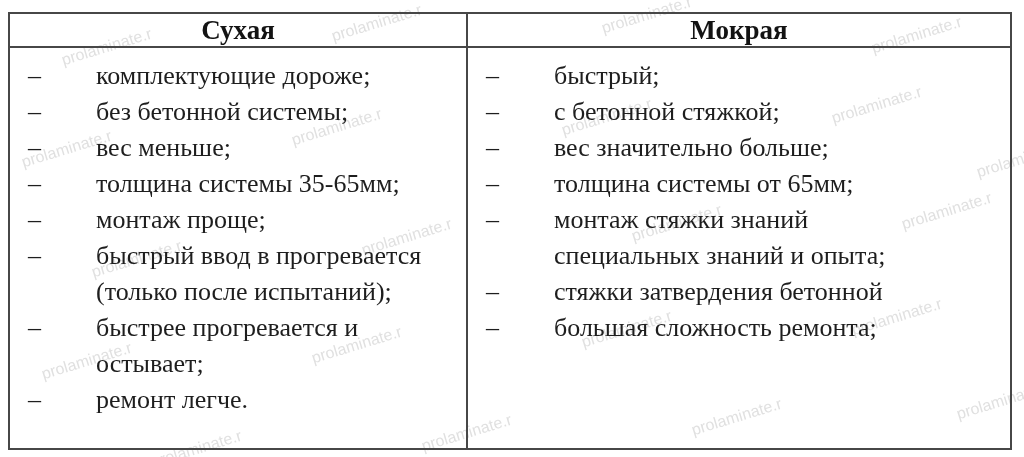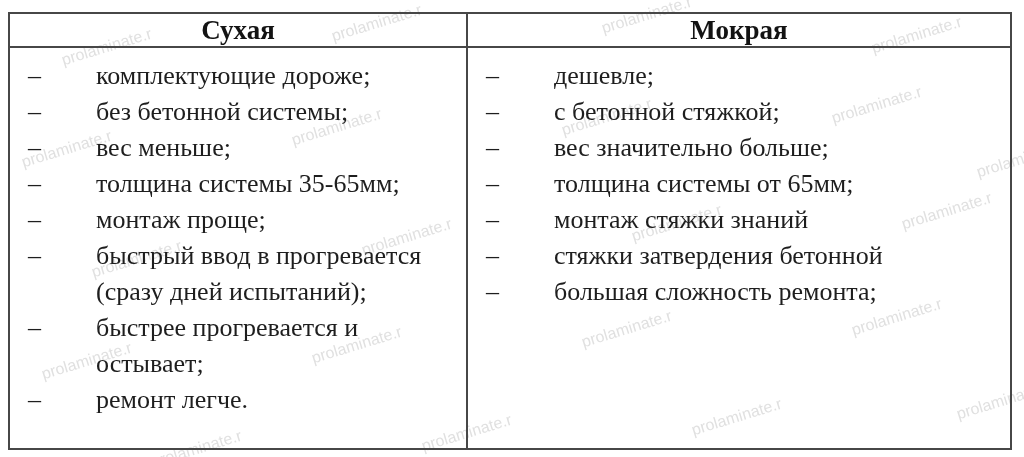--- a/index.html
+++ b/index.html
@@ -149,42 +149,42 @@
         <div class="item">
           <span class="marker">–</span>
           <div class="lines">
             <div>монтаж проще;</div>
           </div>
         </div>
         <div class="item">
           <span class="marker">–</span>
           <div class="lines">
             <div>быстрый ввод в прогревается</div>
-            <div>(сразу дней испытаний);</div>
+            <div>(только после испытаний);</div>
           </div>
         </div>
         <div class="item">
           <span class="marker">–</span>
           <div class="lines">
             <div>быстрее прогревается и</div>
             <div>остывает;</div>
           </div>
         </div>
         <div class="item">
           <span class="marker">–</span>
           <div class="lines">
             <div>ремонт легче.</div>
           </div>
         </div>
       </div>
     <div class="body-cell wet">
         <div class="item">
           <span class="marker">–</span>
           <div class="lines">
-            <div>дешевле;</div>
+            <div>быстрый;</div>
           </div>
         </div>
         <div class="item">
           <span class="marker">–</span>
           <div class="lines">
             <div>с бетонной стяжкой;</div>
           </div>
         </div>
         <div class="item">
           <span class="marker">–</span>
@@ -195,20 +195,21 @@
         <div class="item">
           <span class="marker">–</span>
           <div class="lines">
             <div>толщина системы от 65мм;</div>
           </div>
         </div>
         <div class="item">
           <span class="marker">–</span>
           <div class="lines">
             <div>монтаж стяжки знаний</div>
+            <div>специальных знаний и опыта;</div>
           </div>
         </div>
         <div class="item">
           <span class="marker">–</span>
           <div class="lines">
             <div>стяжки затвердения бетонной</div>
           </div>
         </div>
         <div class="item">
           <span class="marker">–</span>

